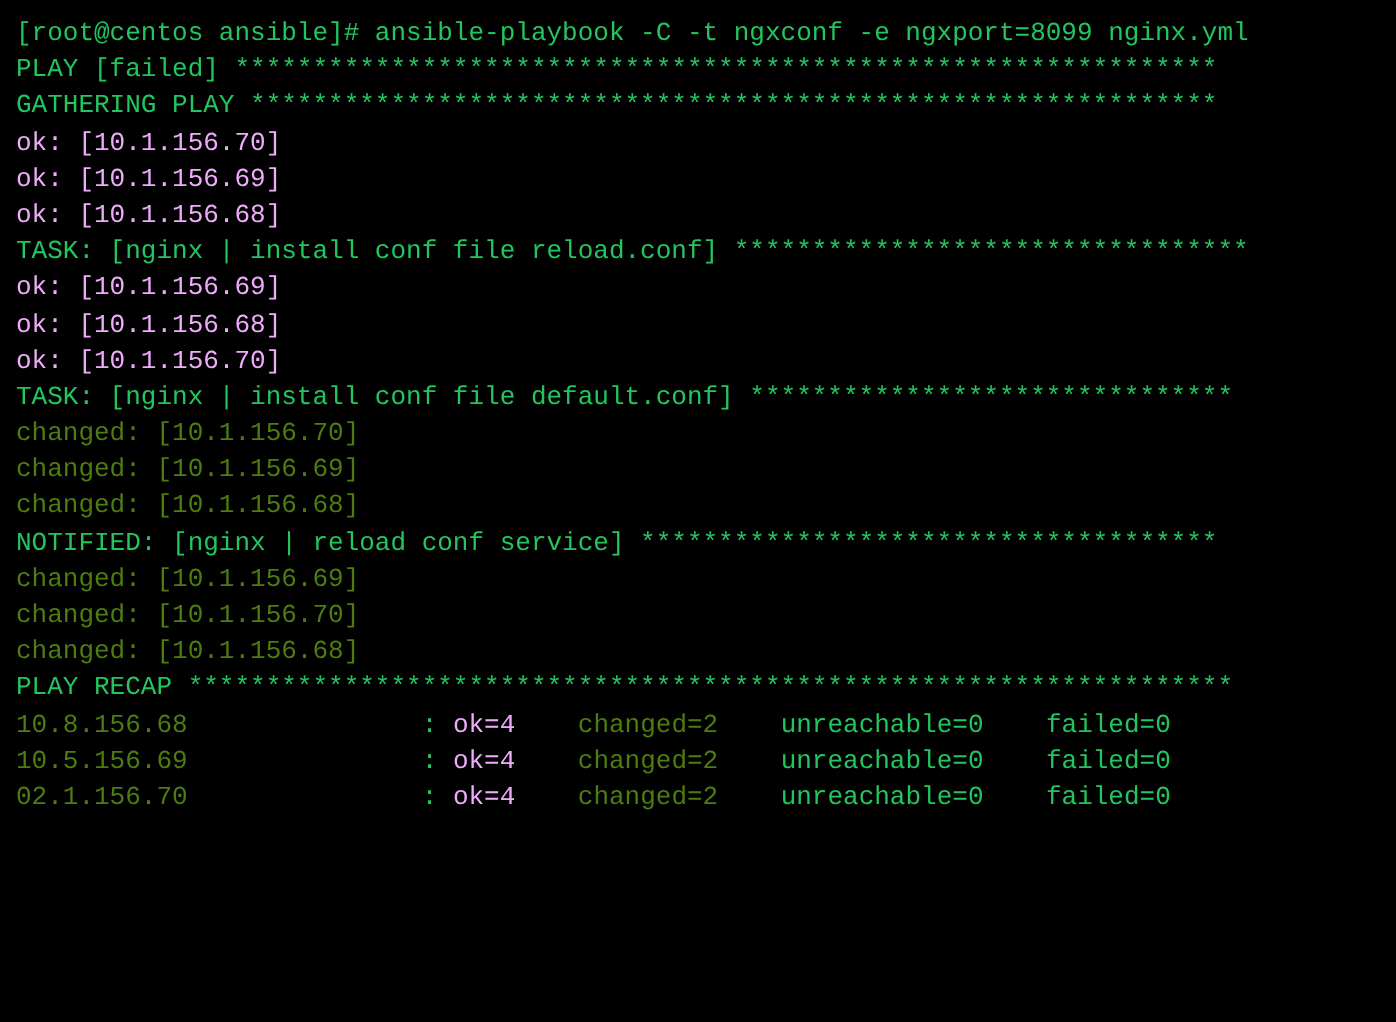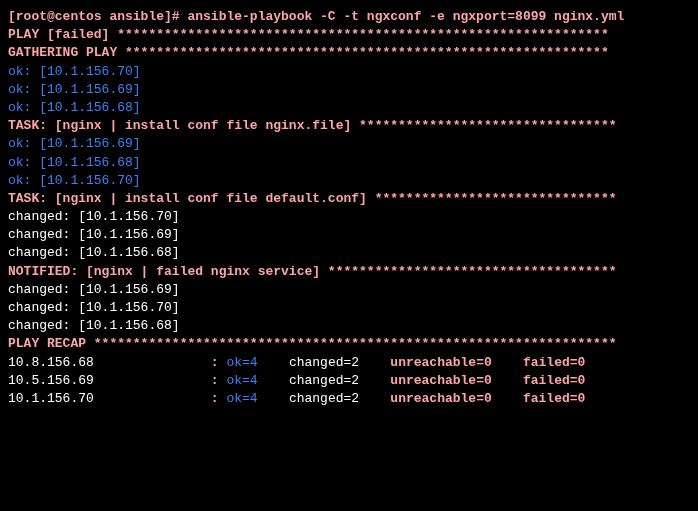--- a/index.html
+++ b/index.html
@@ -8,56 +8,56 @@
       color: #fff;
       font-family: "Courier New", monospace;
       font-size: 13px;
       line-height: 1.4;
       padding: 8px;
       width: 698px;
       height: 511px;
       overflow: hidden;
     }
     .line { white-space: pre; }
-    .white { color: #fca5a5; font-weight: bold; }
-    .green { color: #3b82f6; }
-    .yellow { color: #ffffff; }
+    .white { color: #22c55e; }
+    .green { color: #f0abfc; }
+    .yellow { color: #4d7c0f; }
     .recap-row { white-space: pre; }
   </style>
 </head>
 <body>
 
 <div class="line white">[root@centos ansible]# ansible-playbook -C -t ngxconf -e ngxport=8099 nginx.yml</div>
 <div class="line"></div>
 <div class="line white">PLAY [failed] ***************************************************************</div>
 <div class="line"></div>
 
 <div class="line white">GATHERING PLAY **************************************************************</div>
 <div class="line green">ok: [10.1.156.70]</div>
 <div class="line green">ok: [10.1.156.69]</div>
 <div class="line green">ok: [10.1.156.68]</div>
 <div class="line"></div>
 
-<div class="line white">TASK: [nginx | install conf file nginx.file] *********************************</div>
+<div class="line white">TASK: [nginx | install conf file reload.conf] *********************************</div>
 <div class="line green">ok: [10.1.156.69]</div>
 <div class="line green">ok: [10.1.156.68]</div>
 <div class="line green">ok: [10.1.156.70]</div>
 <div class="line"></div>
 
 <div class="line white">TASK: [nginx | install conf file default.conf] *******************************</div>
 <div class="line yellow">changed: [10.1.156.70]</div>
 <div class="line yellow">changed: [10.1.156.69]</div>
 <div class="line yellow">changed: [10.1.156.68]</div>
 <div class="line"></div>
 
-<div class="line white">NOTIFIED: [nginx | failed nginx service] *************************************</div>
+<div class="line white">NOTIFIED: [nginx | reload conf service] *************************************</div>
 <div class="line yellow">changed: [10.1.156.69]</div>
 <div class="line yellow">changed: [10.1.156.70]</div>
 <div class="line yellow">changed: [10.1.156.68]</div>
 <div class="line"></div>
 
 <div class="line white">PLAY RECAP *******************************************************************</div>
 
 <div class="recap-row"><span class="yellow">10.8.156.68</span><span class="white">               : </span><span class="green">ok=4</span><span class="white">    </span><span class="yellow">changed=2</span><span class="white">    </span><span class="white">unreachable=0</span><span class="white">    </span><span class="white">failed=0</span></div>
 
 <div class="recap-row"><span class="yellow">10.5.156.69</span><span class="white">               : </span><span class="green">ok=4</span><span class="white">    </span><span class="yellow">changed=2</span><span class="white">    </span><span class="white">unreachable=0</span><span class="white">    </span><span class="white">failed=0</span></div>
 
-<div class="recap-row"><span class="yellow">10.1.156.70</span><span class="white">               : </span><span class="green">ok=4</span><span class="white">    </span><span class="yellow">changed=2</span><span class="white">    </span><span class="white">unreachable=0</span><span class="white">    </span><span class="white">failed=0</span></div>
+<div class="recap-row"><span class="yellow">02.1.156.70</span><span class="white">               : </span><span class="green">ok=4</span><span class="white">    </span><span class="yellow">changed=2</span><span class="white">    </span><span class="white">unreachable=0</span><span class="white">    </span><span class="white">failed=0</span></div>
 
 </body></html>

